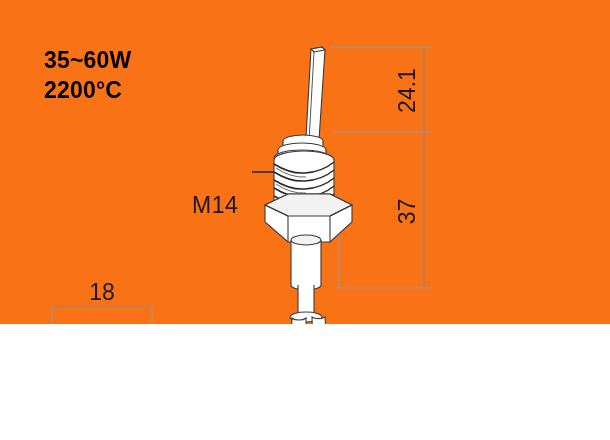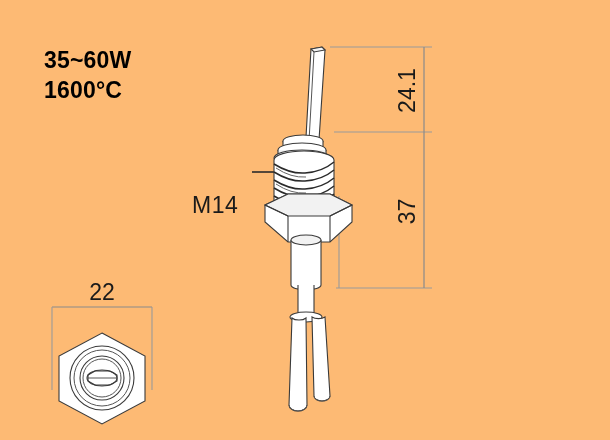--- a/index.html
+++ b/index.html
@@ -6,22 +6,22 @@
     margin: 0;
     padding: 0;
     background: #ffffff;
   }
   body {
     font-family: "Liberation Sans", sans-serif;
   }
   #sheet {
     position: relative;
     width: 610px;
-    height: 440px;
-    background: #fdba74;
+    height: 324px;
+    background: #f97316;
     overflow: hidden;
   }
   .spec-block {
     position: absolute;
     left: 44px;
     top: 45px;
     color: #000000;
     font-weight: bold;
     font-size: 23px;
     line-height: 30px;
@@ -175,22 +175,22 @@
       <circle class="ln-thin" cx="102" cy="378" r="19"></circle>
       <ellipse class="metal" cx="102" cy="378" rx="15" ry="8"></ellipse>
       <path class="ln" d="M 88 375 L 95 371 L 110 371 L 117 375 L 117 381 L 110 385 L 95 385 L 88 381 Z"></path>
       <line class="ln-thin" x1="88" y1="378" x2="117" y2="378"></line>
     </g>
 
   </svg>
 
   <div class="spec-block">
     <span class="spec-line">35~60W</span>
-    <span class="spec-line">1600°C</span>
+    <span class="spec-line">2200°C</span>
   </div>
 
   <div class="callout-label">M14</div>
 
   <div class="dim-text vertical" id="dim-24">24.1</div>
   <div class="dim-text vertical" id="dim-37">37</div>
-  <div class="dim-text" id="dim-22">22</div>
+  <div class="dim-text" id="dim-22">18</div>
 
 </div>
 
 </body></html>

